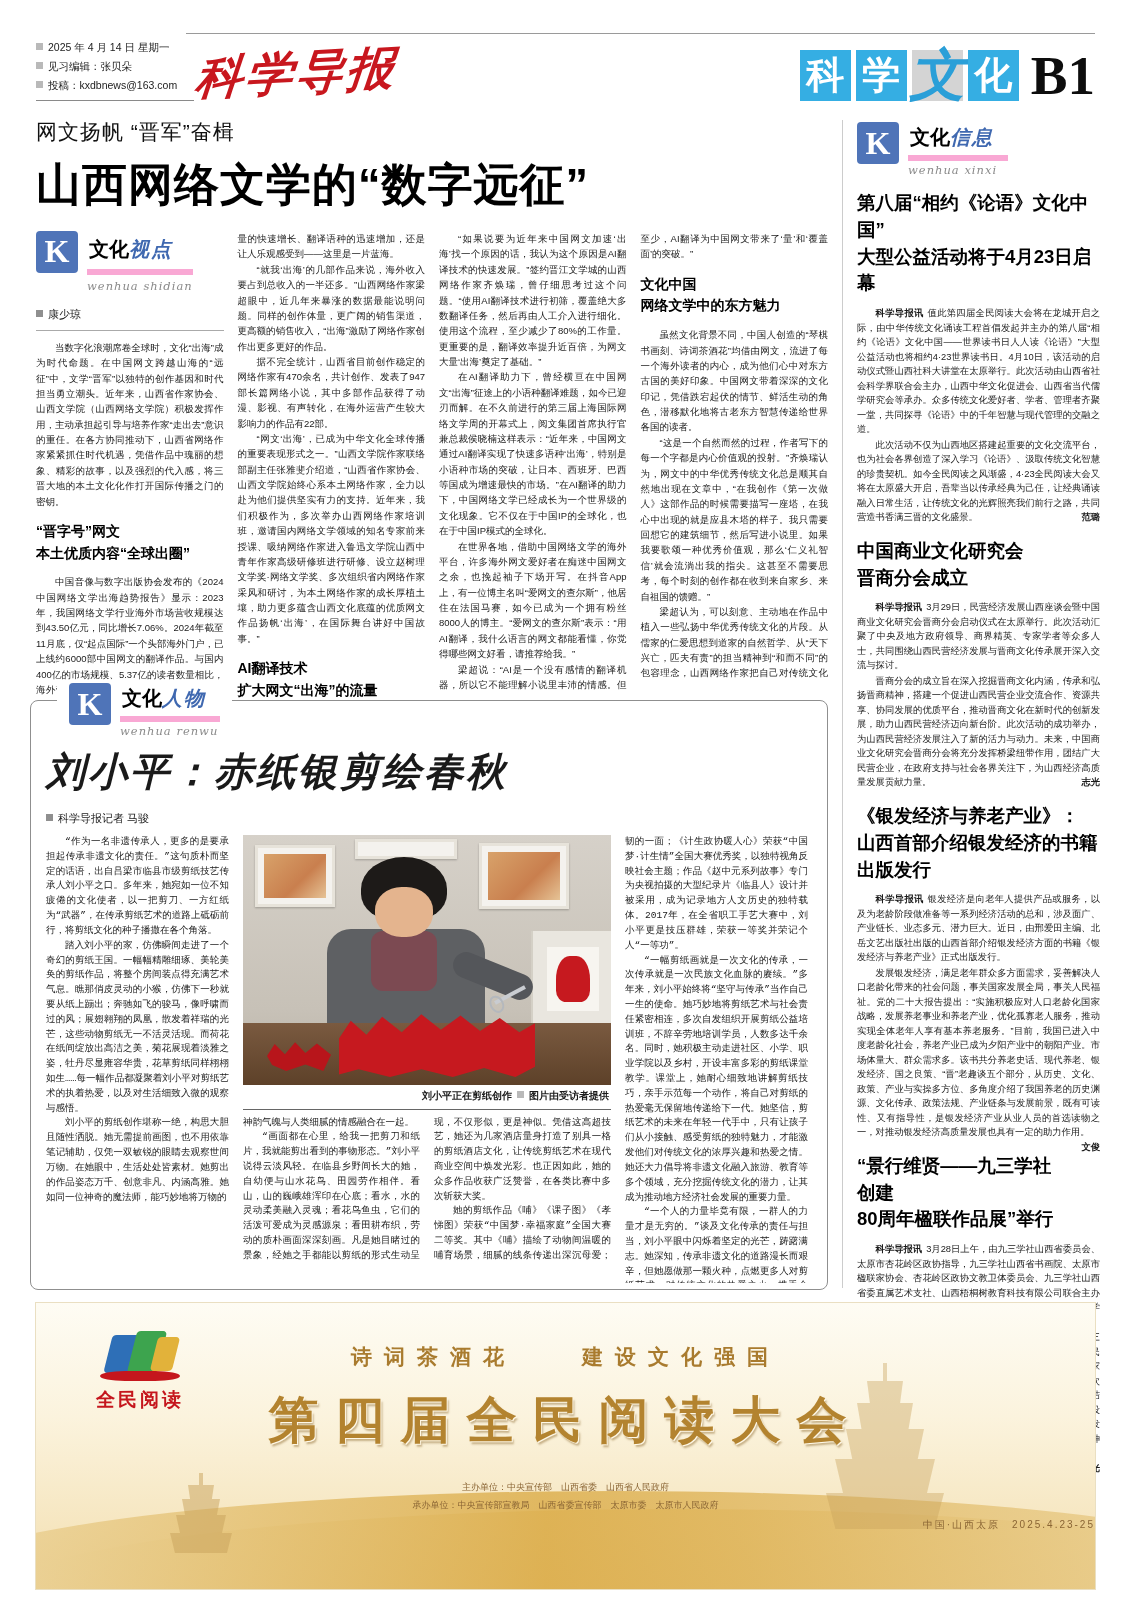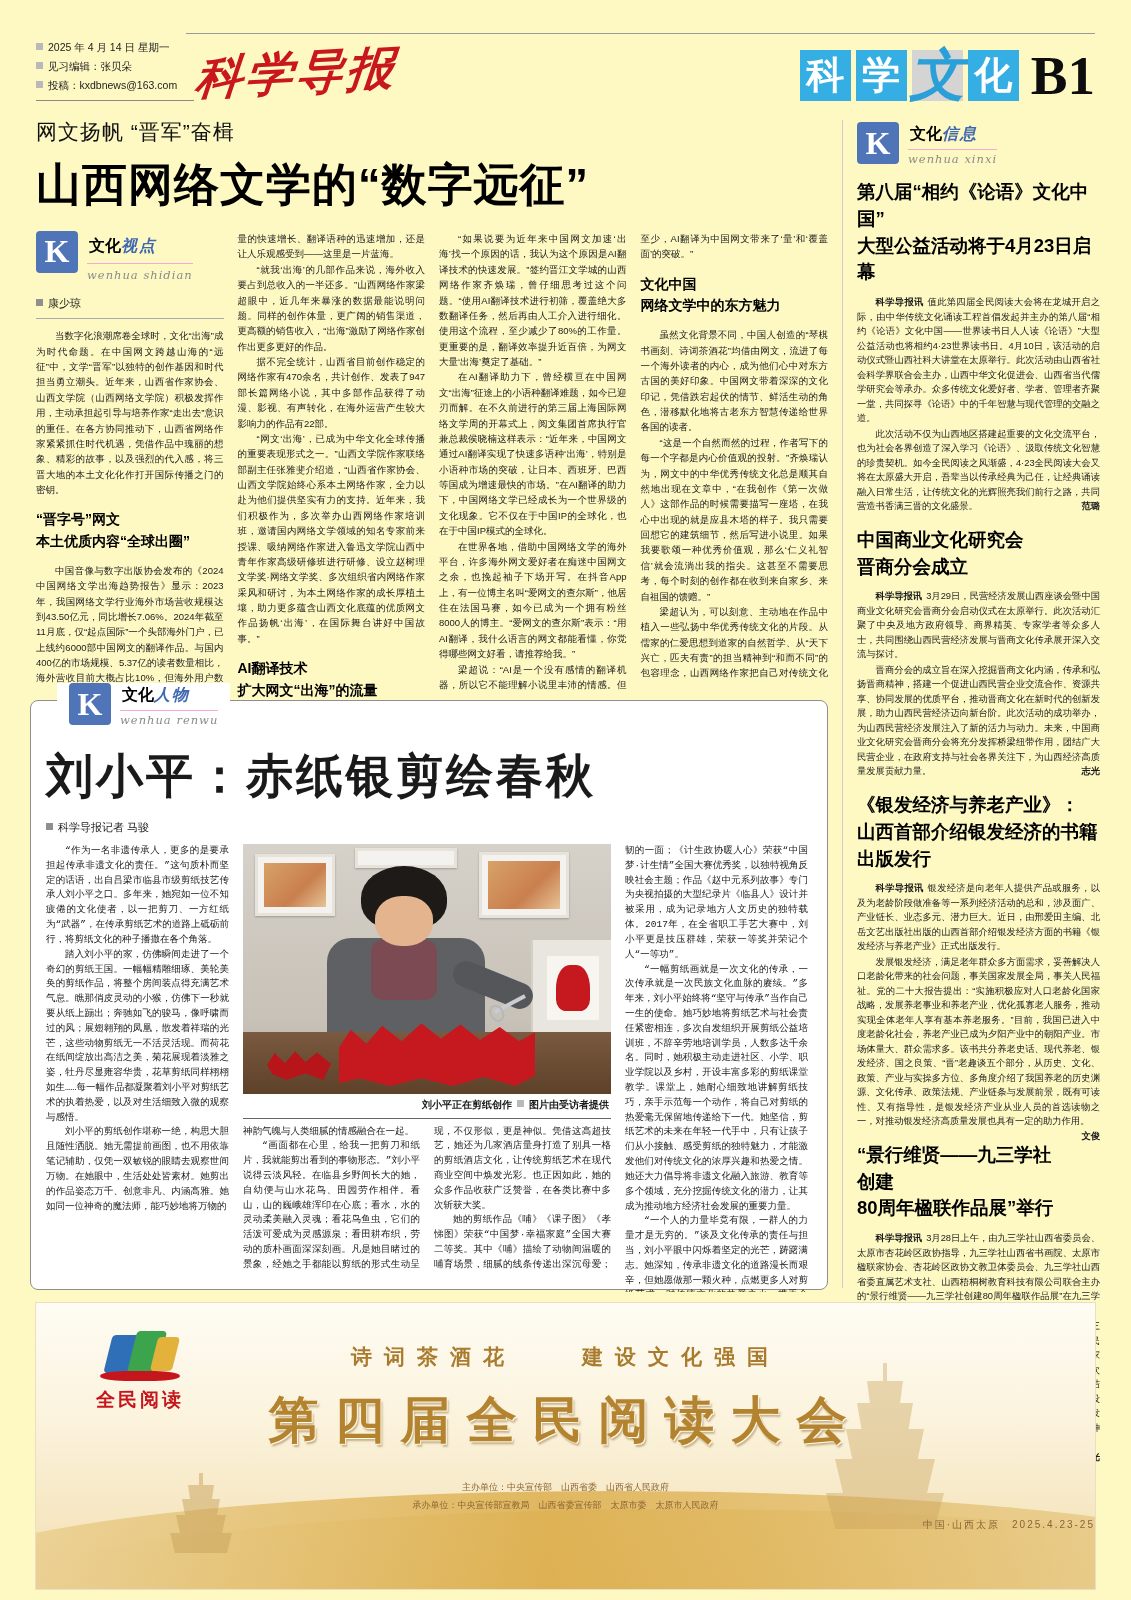--- a/index.html
+++ b/index.html
@@ -1,16 +1,16 @@
 <!DOCTYPE html>
 <html><head>
 <meta charset="utf-8">
 <style>
   html,body{margin:0;padding:0;background:#e9e9e9;}
-  .page{position:relative;width:1131px;height:1600px;background:#fef9c3;margin:0 auto;
+  .page{position:relative;width:1131px;height:1600px;background:#ffffff;margin:0 auto;
         font-family:"Liberation Sans",sans-serif;color:#1a1a1a;overflow:hidden;}
 
   
   .rule-top{position:absolute;left:186px;right:36px;top:33px;height:1px;background:#9a9a9a;}
   .hdr-left{position:absolute;left:36px;top:38px;width:158px;font-size:10.5px;line-height:1.8;
             color:#222;border-bottom:1px solid #8a8a8a;padding-bottom:5px;}
   .sq{display:inline-block;width:7px;height:7px;background:#b9b9b9;margin-right:5px;vertical-align:1px;}
   .sq.dark{background:#8f8f8f;}
   .masthead{position:absolute;left:196px;top:42px;font-family:"DejaVu Serif",serif;font-style:italic;
             font-weight:bold;font-size:47px;color:#c8171e;letter-spacing:3px;transform:skewX(-8deg) rotate(-3deg);}
@@ -18,21 +18,21 @@
   .pl-char{width:51px;height:51px;background:#35aee3;color:#fff;font-weight:bold;font-size:38px;
            display:flex;align-items:center;justify-content:center;margin-left:5px;}
   .pl-char.wen{background:#d4d4d4;color:#2a9fd8;font-family:"DejaVu Serif",serif;font-style:italic;
            font-size:56px;overflow:visible;transform:none;}
   .pl-edition{font-family:"Liberation Serif",serif;font-weight:bold;font-size:55px;color:#0d0d0d;margin-left:12px;}
 
   
   .badge{display:flex;gap:9px;align-items:flex-start;}
   .badge-k{width:42px;height:42px;background:#4f74b8;color:#fff;font-family:"Liberation Serif",serif;
            font-weight:bold;font-size:32px;display:flex;align-items:center;justify-content:center;border-radius:4px;}
-  .badge-line1{font-size:16px;border-bottom:1px solid #f9a8d4;padding:2px 14px 4px 2px;white-space:nowrap;}
+  .badge-line1{font-size:20px;border-bottom:6px solid #f9a8d4;padding:2px 14px 4px 2px;white-space:nowrap;}
   .badge-zh{color:#000;font-weight:bold;}
   .badge-zh2{color:#3f68b0;font-weight:bold;font-style:italic;font-family:"DejaVu Serif",serif;letter-spacing:2px;}
   .badge-pinyin{font-family:"DejaVu Serif",serif;font-style:italic;color:#8a8a8a;font-size:11.5px;margin-top:2px;letter-spacing:1px;}
 
   
   .vp{position:absolute;left:36px;top:118px;width:792px;}
   .kicker{font-size:21px;color:#111;letter-spacing:1px;}
   .headline{font-size:45px;font-weight:bold;color:#000;margin-top:9px;letter-spacing:1px;white-space:nowrap;}
   .vp-flow{margin-top:16px;height:472px;column-count:4;column-gap:14px;overflow:hidden;
            text-align:justify;font-size:9.5px;line-height:1.62;}
@@ -42,21 +42,21 @@
   .subhead{font-size:14px;font-weight:bold;margin:12px 0 10px;line-height:1.55;color:#000;
            break-inside:avoid;text-align:left;text-indent:0;}
   .author{font-size:11px;border-bottom:1px solid #aaa;padding-bottom:6px;margin-bottom:9px;break-inside:avoid;}
   .vp .badge{margin-bottom:10px;break-inside:avoid;}
   .sig{float:right;font-weight:bold;}
 
   
   .rw{position:absolute;left:30px;top:700px;width:798px;height:590px;border:1px solid #8f8f8f;
       border-radius:8px;box-sizing:border-box;padding:0 15px;background:#fff;}
   .rw-badge{position:absolute;top:-18px;left:26px;background:#fff;padding:0 12px;}
-  .rw-title{font-size:47px;font-weight:bold;letter-spacing:3px;margin-top:44px;}
+  .rw-title{font-size:39px;font-weight:bold;letter-spacing:3px;margin-top:44px;font-style:italic;}
   .rw-byline{font-size:11px;margin-top:12px;}
   .rw-grid{display:grid;grid-template-columns:183px 368px 183px;column-gap:14px;margin-top:9px;height:448px;
            overflow:hidden;font-size:9.5px;line-height:1.56;text-align:justify;}
   .rw-col{overflow:hidden;font-family:Liberation Mono, monospace;}
   .photo{position:relative;height:250px;background:#ccc6bd;overflow:hidden;}
   .photo .wall{position:absolute;inset:0;background:linear-gradient(180deg,#d6d1c9 0%,#c7c1b7 70%,#b8b1a5 100%);}
   .photo .frame{position:absolute;background:#f4f2ee;border:3px solid #e7e3da;box-shadow:0 1px 2px rgba(0,0,0,.25);}
   .photo .art{position:absolute;inset:6px;background:linear-gradient(135deg,#d8a26a,#c97f4e 60%,#e6c396);}
   .photo .cabinet{position:absolute;right:0;top:96px;width:78px;height:154px;background:#e9e6df;border-left:2px solid #d4d0c6;}
   .photo .cab-art{position:absolute;right:12px;top:112px;width:52px;height:64px;background:#f7f5f0;

